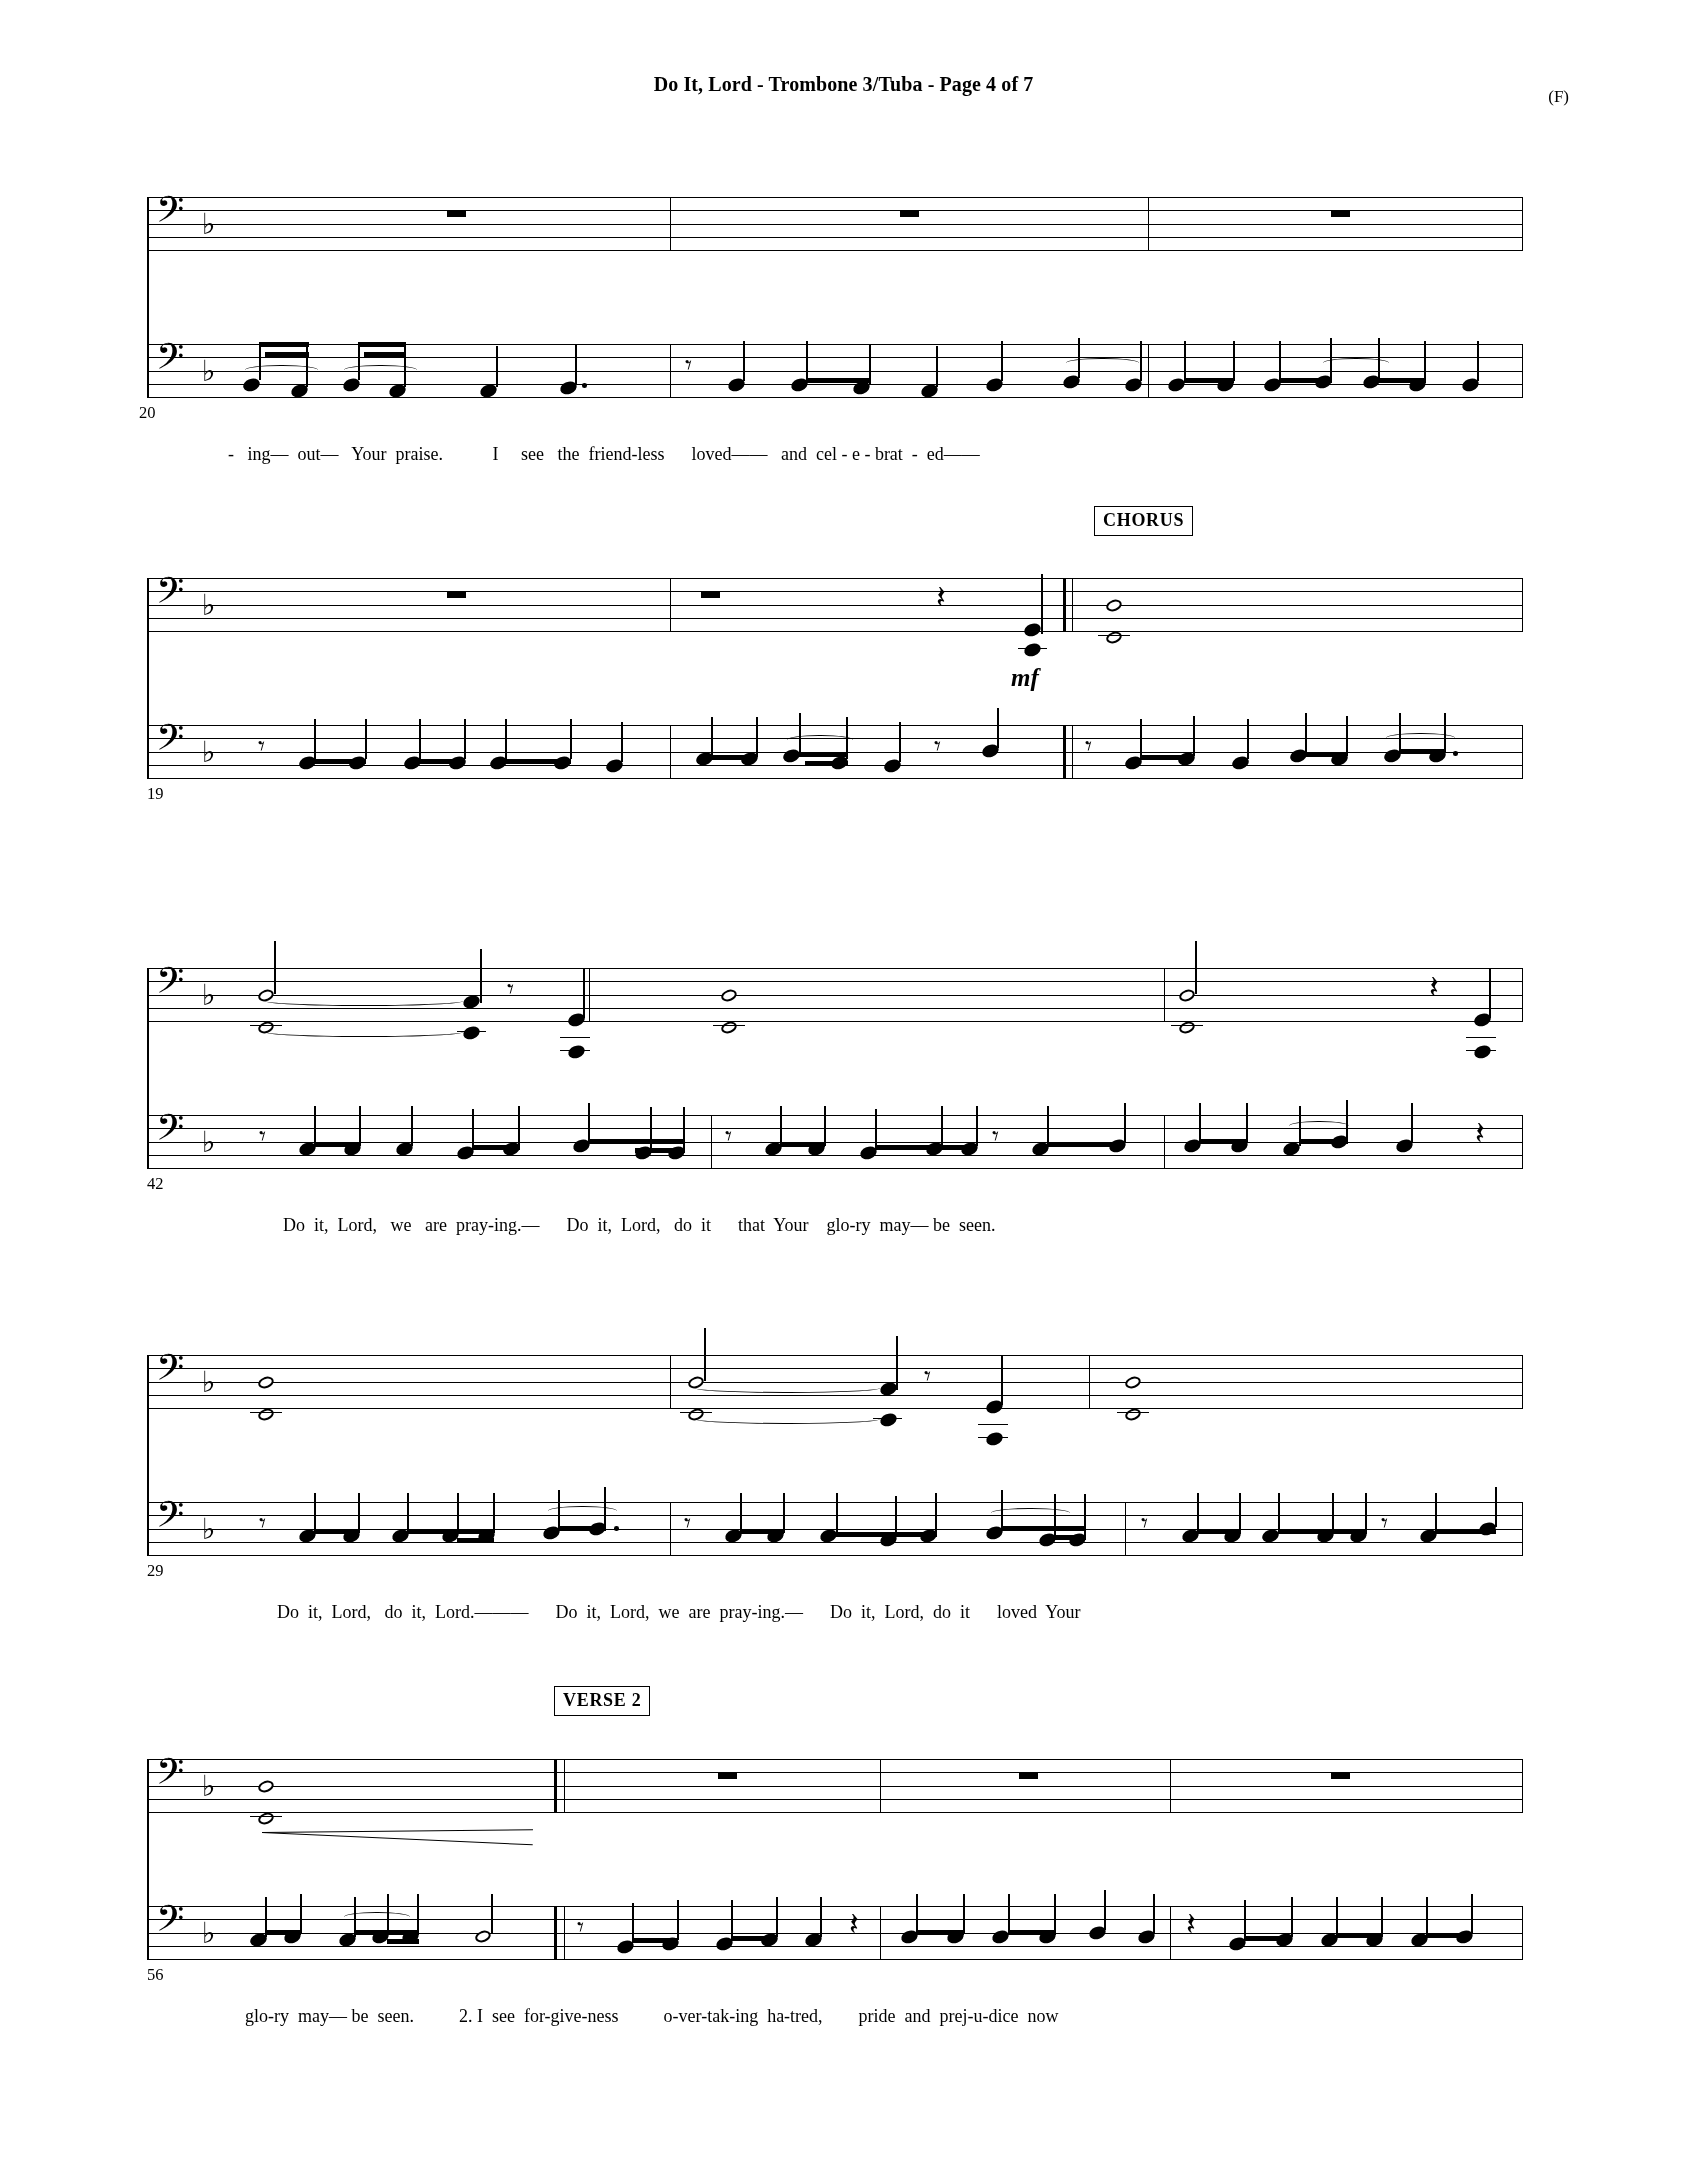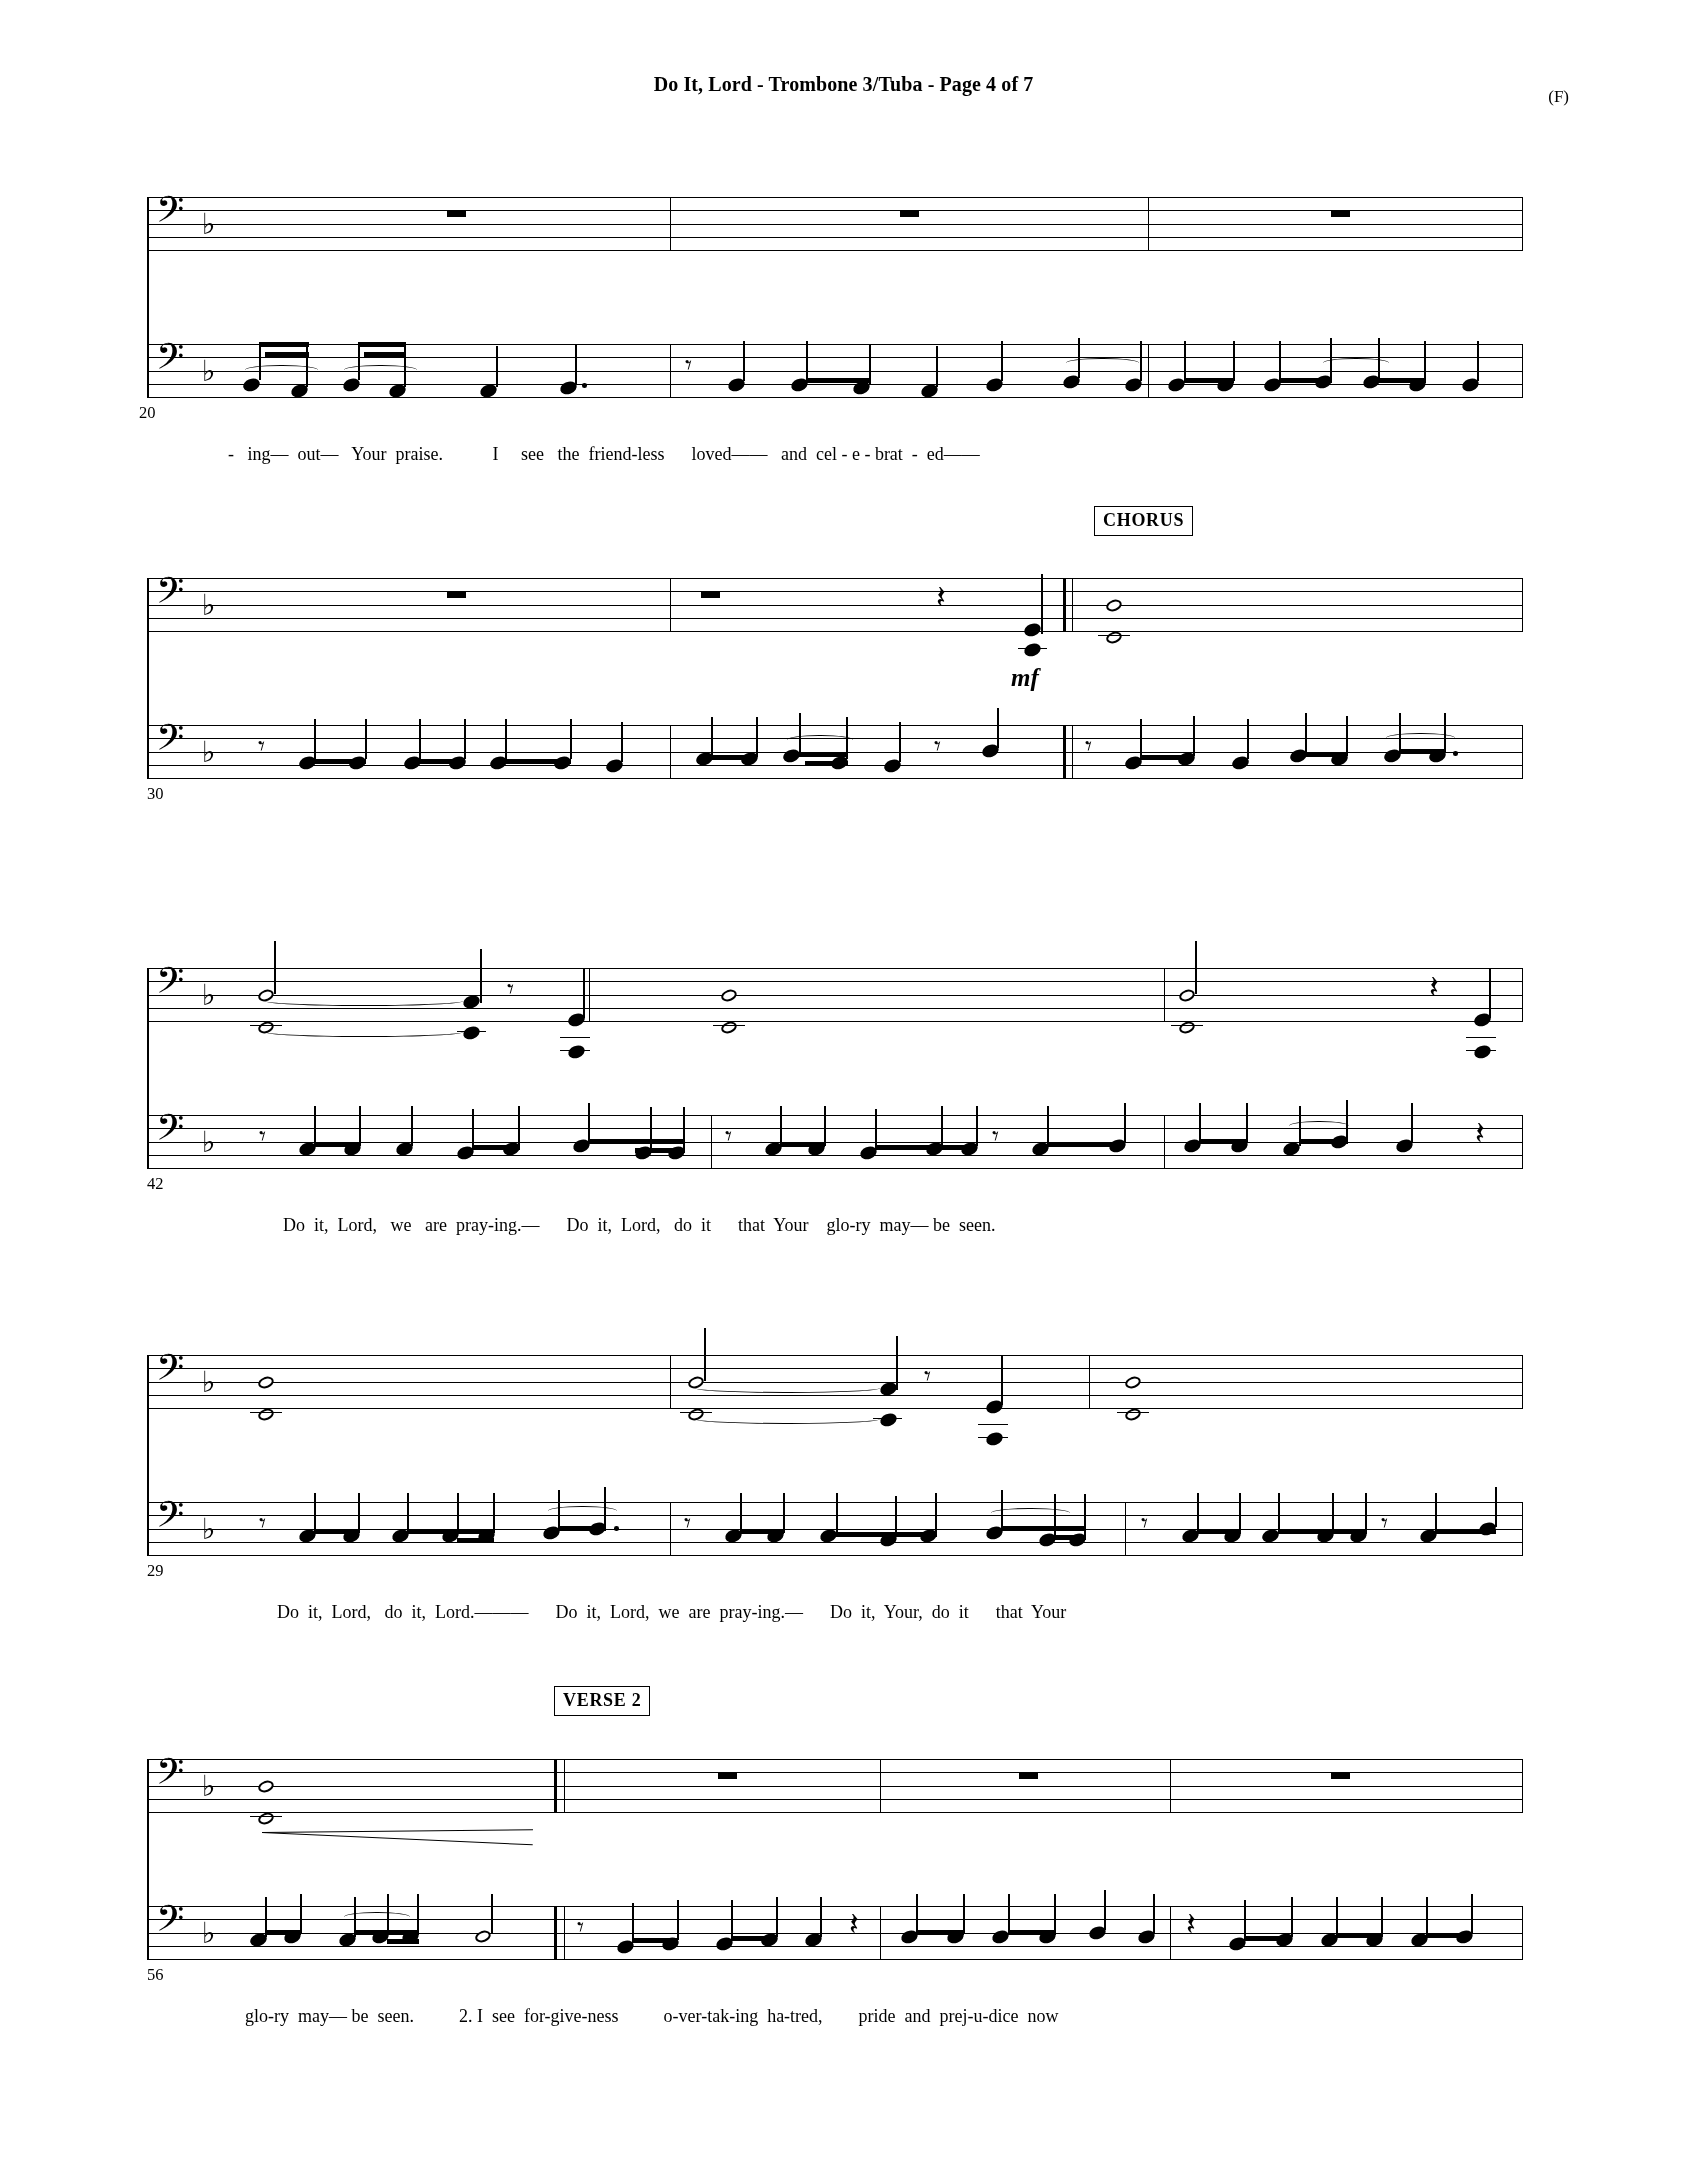--- a/index.html
+++ b/index.html
@@ -394,21 +394,21 @@
     <div class="stem" style="left:1346px;top:150px;height:40px;"></div>
     <div class="beam" style="left:1305px;top:186px;width:42px;"></div>
     <div class="notehead" style="left:1384px;top:184px;"></div>
     <div class="stem" style="left:1399px;top:147px;height:40px;"></div>
     <div class="notehead" style="left:1429px;top:184px;"></div>
     <div class="stem" style="left:1444px;top:147px;height:40px;"></div>
     <div class="beam" style="left:1399px;top:183px;width:46px;"></div>
     <div class="flagdot" style="left:1453px;top:185px;"></div>
     <div class="slur" style="left:1386px;top:167px;width:69px;"></div>
 
-    <div class="measure-num" style="left:147px;top:218px;">30</div>
+    <div class="measure-num" style="left:147px;top:218px;">19</div>
   </div>
 
   <div class="system" style="top:956px;height:265px;">
     <div class="stafflines" style="top:12px;">
         <i></i>
         <i></i>
         <i></i>
         <i></i>
         <i></i>
       </div>
@@ -641,21 +641,21 @@
     <div class="stem" style="left:1365px;top:150px;height:40px;"></div>
     <div class="beam" style="left:1278px;top:186px;width:89px;"></div>
     <div class="rest-eighth" style="left:1381px;top:167px;">𝄾</div>
     <div class="notehead" style="left:1420px;top:187px;"></div>
     <div class="stem" style="left:1435px;top:150px;height:40px;"></div>
     <div class="notehead" style="left:1479px;top:180px;"></div>
     <div class="stem" style="left:1495px;top:144px;height:40px;"></div>
     <div class="beam" style="left:1435px;top:186px;width:61px;"></div>
 
     <div class="measure-num" style="left:147px;top:218px;">29</div>
-    <div class="lyrics" style="left:277px;top:259px;">Do  it,  Lord,   do  it,  Lord.———      Do  it,  Lord,  we  are  pray-ing.—      Do  it,  Your,  do  it      that  Your</div>
+    <div class="lyrics" style="left:277px;top:259px;">Do  it,  Lord,   do  it,  Lord.———      Do  it,  Lord,  we  are  pray-ing.—      Do  it,  Lord,  do  it      loved  Your</div>
   </div>
 
   <div class="system" style="top:1747px;height:265px;">
     <div class="rehearsal" style="left:554px;top:-61px;">VERSE  2</div>
 
     <div class="stafflines" style="top:12px;">
         <i></i>
         <i></i>
         <i></i>
         <i></i>

